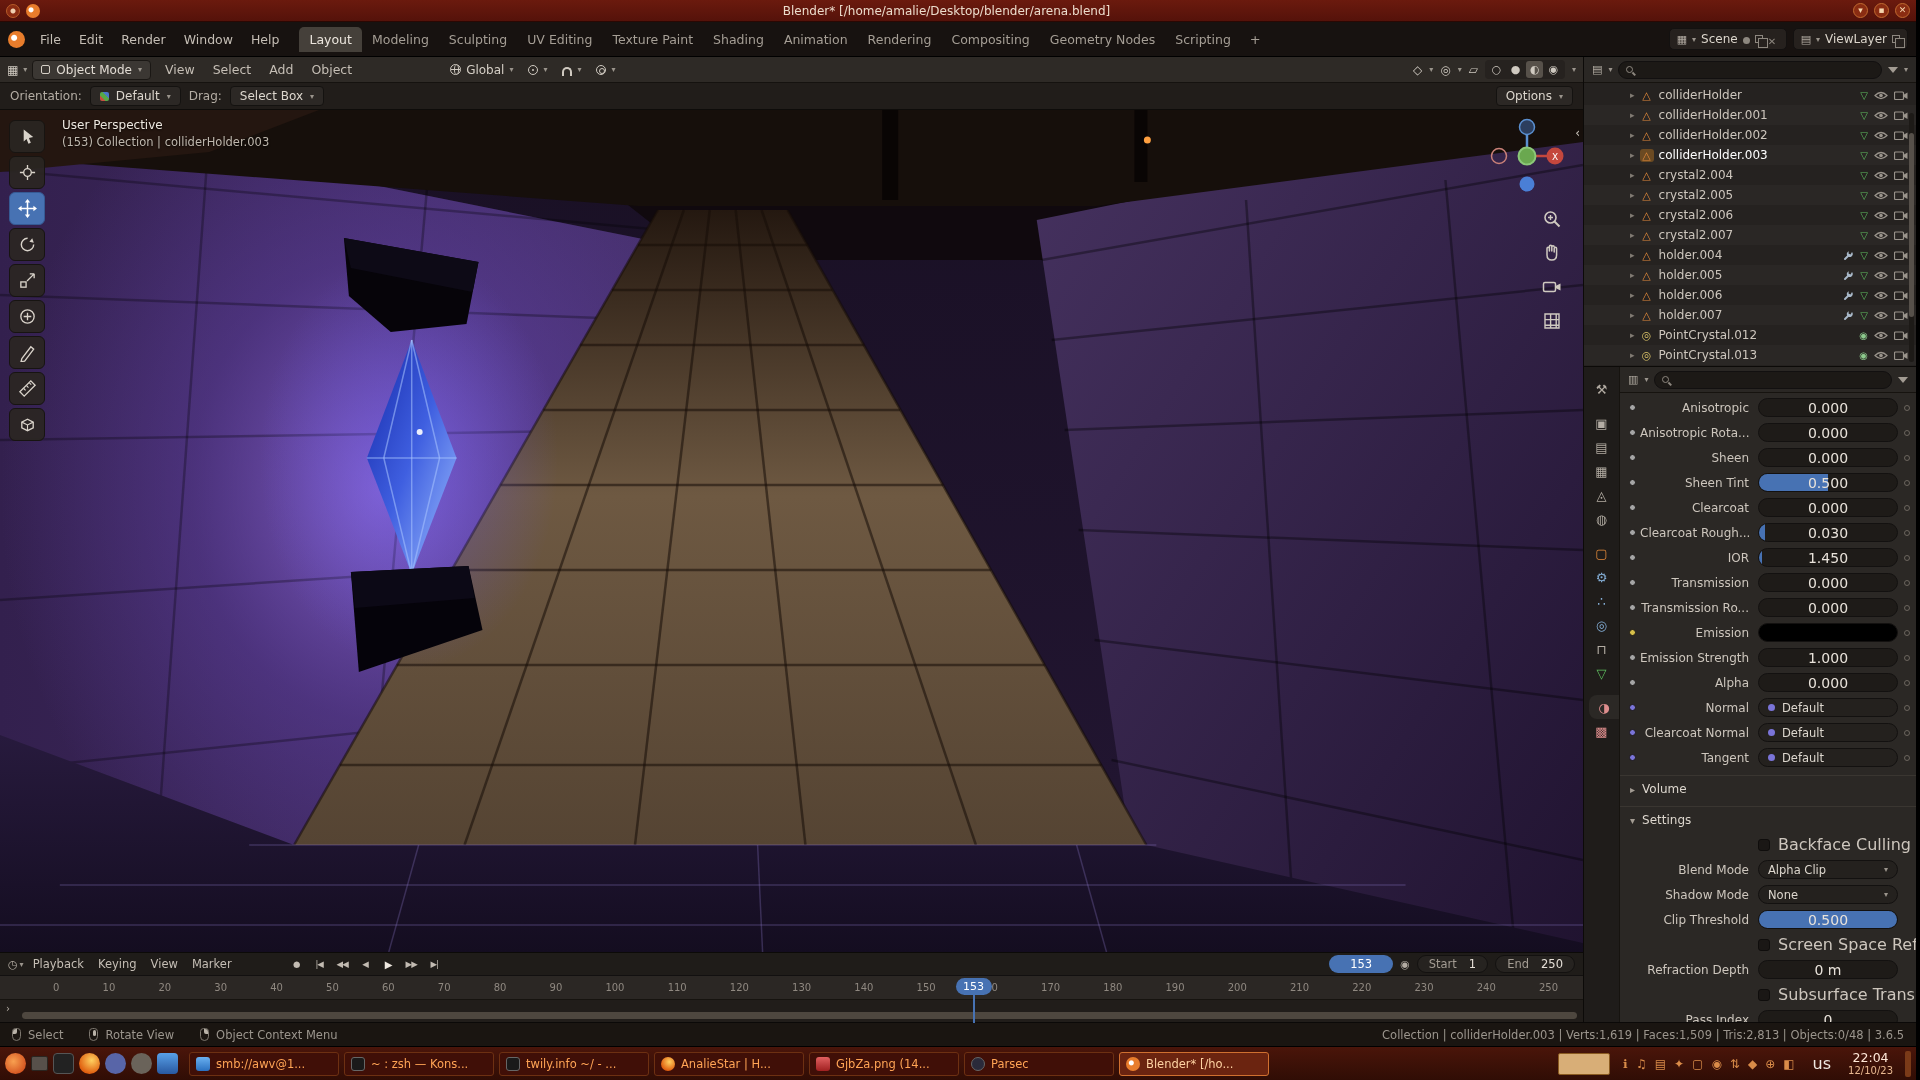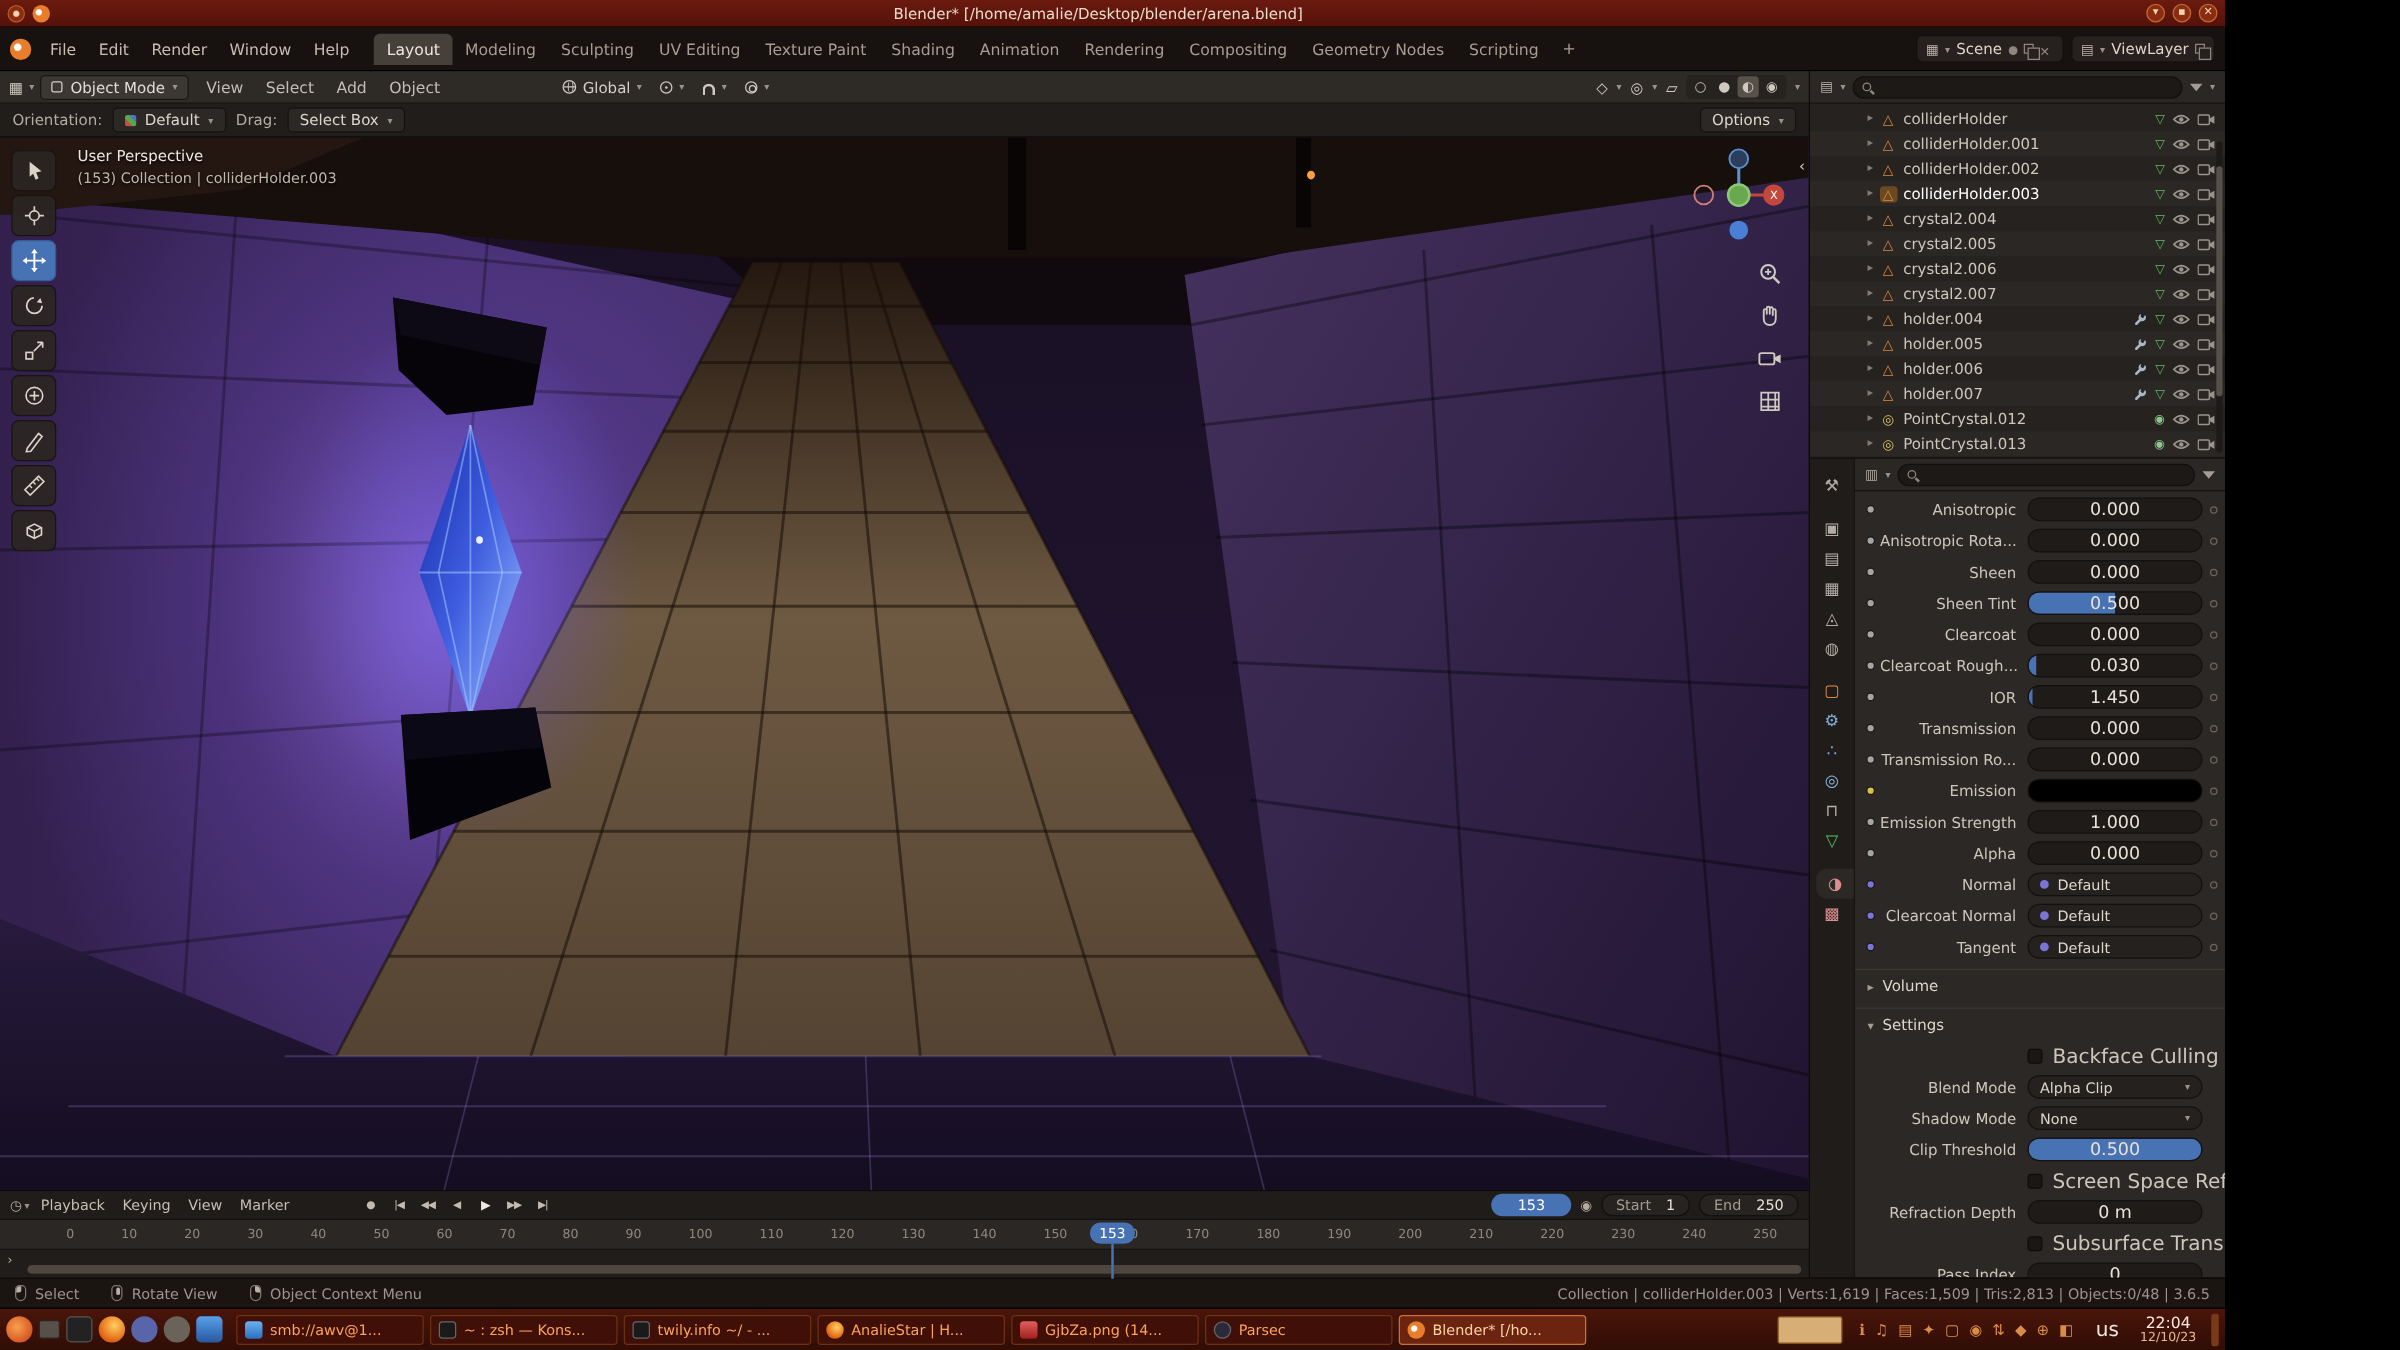--- a/index.html
+++ b/index.html
@@ -1,18 +1,18 @@
 <!DOCTYPE html>
 <html><head>
 <meta charset="utf-8">
 <style>
 *{margin:0;padding:0;box-sizing:border-box;user-select:none}
 html,body{width:1920px;height:1080px;overflow:hidden;background:#000}
 body{font-family:"DejaVu Sans",sans-serif;font-size:12px;color:#c8c1b8}
-.screen{width:1780px;height:1080px;display:flex;flex-direction:column;background:#1d1713}
+.screen{width:1916px;height:1080px;display:flex;flex-direction:column;background:#1d1713}
 .spacer{flex:1}
 
 .titlebar{height:22px;background:linear-gradient(#6b1a0e,#55120a);display:flex;align-items:center;padding:0 6px;gap:6px;border-bottom:1px solid #2a0803}
 .tb-ic{width:14px;height:14px;border-radius:50%}
 .window-menu-ic{background:radial-gradient(circle at 50% 50%,#f0d0b0 0 2px,#8a2c12 3px);border:1px solid #b85c28}
 .blender-ic{background:radial-gradient(circle at 36% 42%,#fff 0 2px,#e87d2c 3px)}
 .tb-title{flex:1;text-align:center;color:#ecdccc;font-size:12px;white-space:nowrap;overflow:hidden}
 .tb-btns{display:flex;gap:6px}
 .tb-btn{width:15px;height:15px;border-radius:50%;background:#8a2c12;border:1px solid #c06a30;color:#f5d4ae;font-size:9px;line-height:13px;text-align:center}
 .tb-btn.min::before{content:"▾"}

